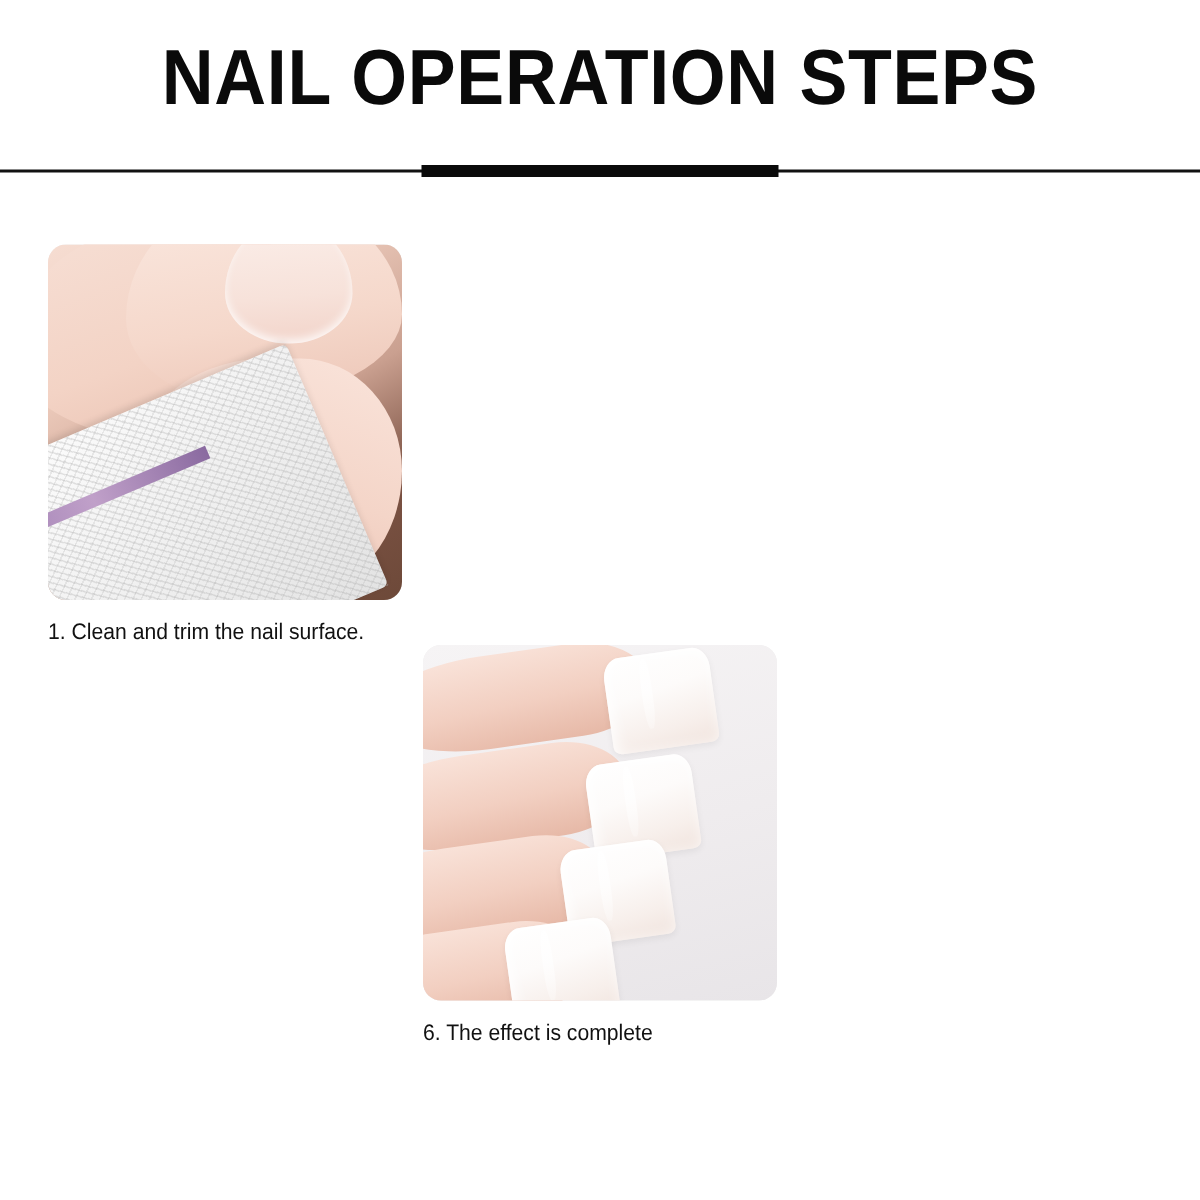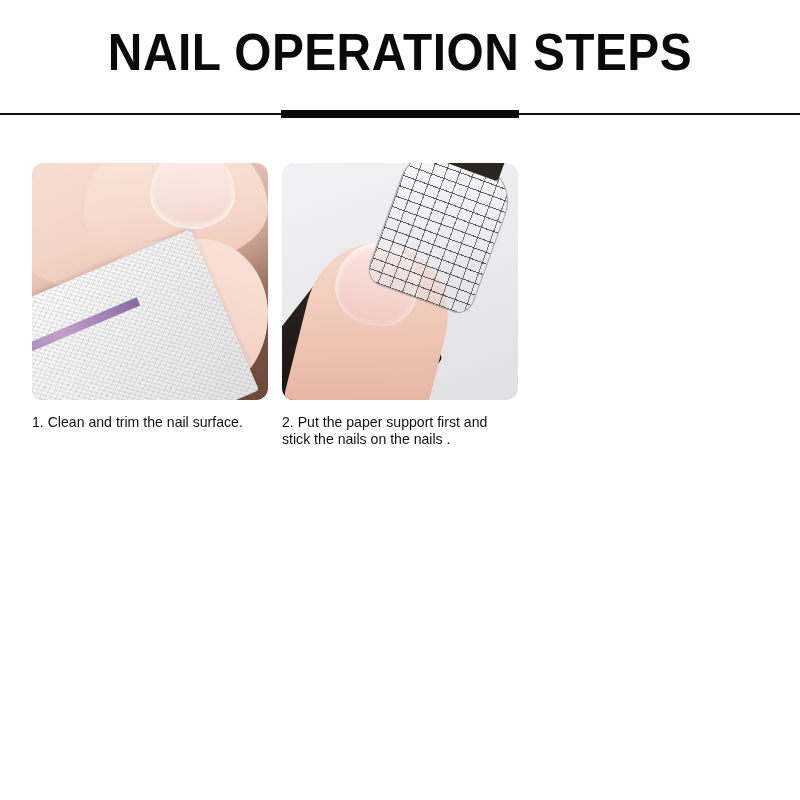--- a/index.html
+++ b/index.html
@@ -283,37 +283,41 @@
         <div class="p1-nail-low"></div>
         <div class="p1-file">
           <div class="p1-file-tex"></div>
         </div>
         <div class="p1-file-edge"></div>
       </div>
     </div>
     <div class="step-caption">1. Clean and trim the nail surface.</div>
   </div>
 
-  <div class="step-cell step-row1">
-    <div class="step-photo">
-      <div class="p2">
-        <div class="p2-bottle"></div>
-        <div class="p2-bottle-txt">Nail System</div>
-        <div class="p2-finger"></div>
-        <div class="p2-nail"></div>
-        <div class="p2-form">
-          <div class="p2-form-grid"></div>
-        </div>
-        <div class="p2-form-cap"></div>
-      </div>
-    </div>
-    <div class="step-caption">2. Put the paper support first and stick the nails on the nails .</div>
-  </div>
 
 
   <div class="row-gap"></div>
   <div class="row-gap"></div>
   <div class="row-gap"></div>
 
 
 
+  <div class="step-cell step-row2">
+    <div class="step-photo">
+      <div class="p6">
+        <div class="p6-fing p6-f1"></div>
+        <div class="p6-fing p6-f2"></div>
+        <div class="p6-fing p6-f3"></div>
+        <div class="p6-fing p6-f4"></div>
+        <div class="p6-nail p6-n1"></div>
+        <div class="p6-nail p6-n2"></div>
+        <div class="p6-nail p6-n3"></div>
+        <div class="p6-nail p6-n4"></div>
+        <div class="p6-shine p6-s1"></div>
+        <div class="p6-shine p6-s2"></div>
+        <div class="p6-shine p6-s3"></div>
+        <div class="p6-shine p6-s4"></div>
+      </div>
+    </div>
+    <div class="step-caption">6. The effect is complete</div>
+  </div>
 
 </div>
 
 </body></html>

